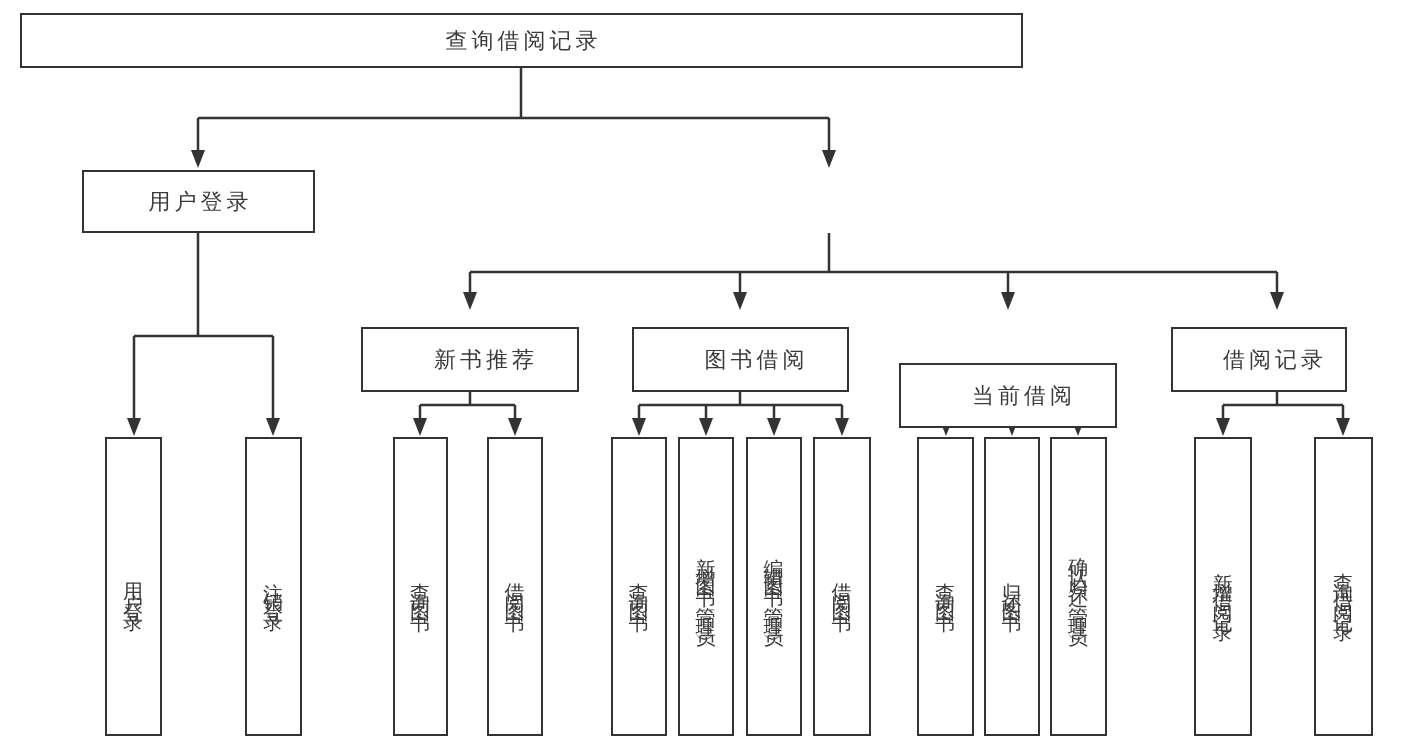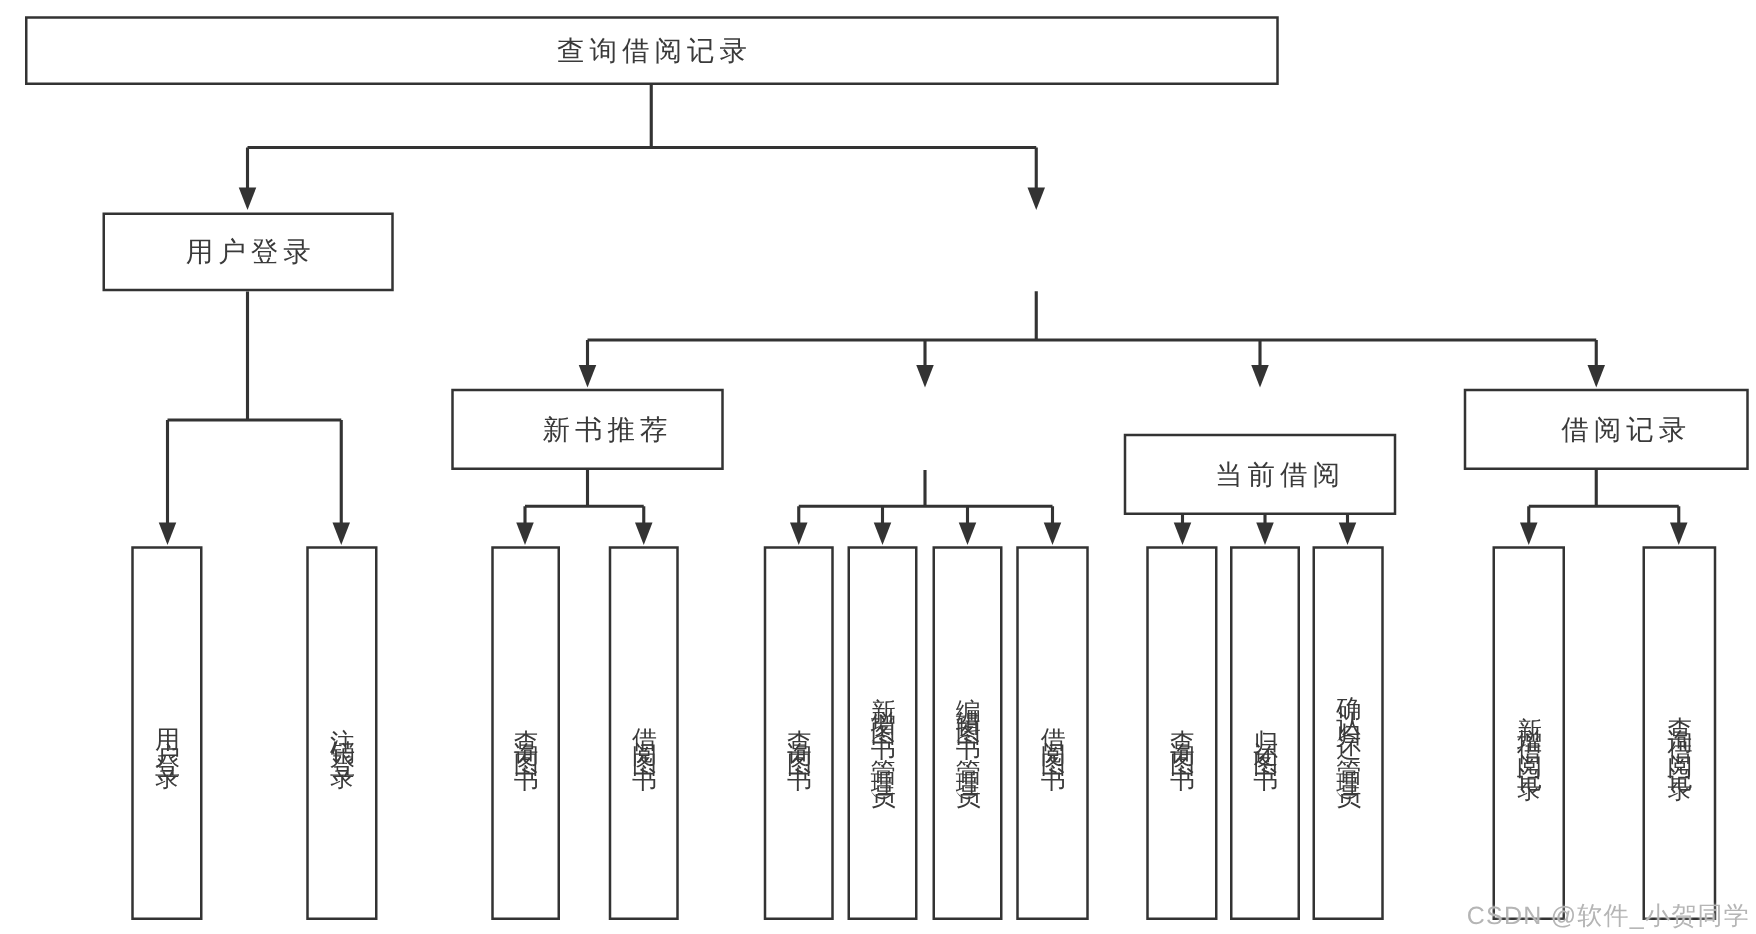--- a/index.html
+++ b/index.html
@@ -24,21 +24,21 @@
     box-sizing:border-box;
     border:2.5px solid var(--line);
     background:var(--bg);
     display:flex;align-items:center;justify-content:center;
     color:var(--text);
     z-index:2;
   }
   .node-h{font-size:22px;letter-spacing:4px;text-indent:4px;}
   .node-root{left:20px;top:13px;width:1003px;height:55px;}
   .node-l2{top:170px;height:63px;}
-  .node-l3{top:311px;height:65px;padding-left:28px;}
+  .node-l3{top:327px;height:65px;padding-left:28px;}
   .node-leaf{
     top:437px;height:299px;
     font-size:20px;
   }
   .node-leaf .vtxt{
     writing-mode:vertical-rl;
     text-orientation:mixed;
     letter-spacing:10px;
     line-height:1;
     white-space:nowrap;
@@ -129,24 +129,27 @@
     <span>查询借阅记录</span>
   </div>
 
   <div class="node node-h node-l2" style="left:82px;width:233px;">
     <span>用户登录</span>
   </div>
 
   <div class="node node-h node-l3" style="left:361px;width:218px;">
     <span>新书推荐</span>
   </div>
+  <div class="node node-h node-l3" style="left:632px;width:217px;">
+    <span>图书借阅</span>
+  </div>
   <div class="node node-h node-l3" style="left:899px;width:218px;margin-top:36px;">
     <span>当前借阅</span>
   </div>
-  <div class="node node-h node-l3" style="left:1171px;width:228px;text-align:center;">
+  <div class="node node-h node-l3" style="left:1171px;width:176px;text-align:center;">
     <span>借阅记录</span>
   </div>
 
   <div class="node node-leaf" style="left:105px;width:57px;">
     <span class="vtxt">用户登录</span>
   </div>
   <div class="node node-leaf" style="left:245px;width:57px;">
     <span class="vtxt">注销登录</span>
   </div>
 
@@ -180,15 +183,14 @@
     <span class="vtxt">确认归还（管理员）</span>
   </div>
 
   <div class="node node-leaf" style="left:1194px;width:58px;">
     <span class="vtxt">新增借阅记录</span>
   </div>
   <div class="node node-leaf" style="left:1314px;width:59px;">
     <span class="vtxt">查询借阅记录</span>
   </div>
 
-  <div class="watermark">CSDN @软件_小贺同学</div>
 
 </div>
 
 </body></html>

